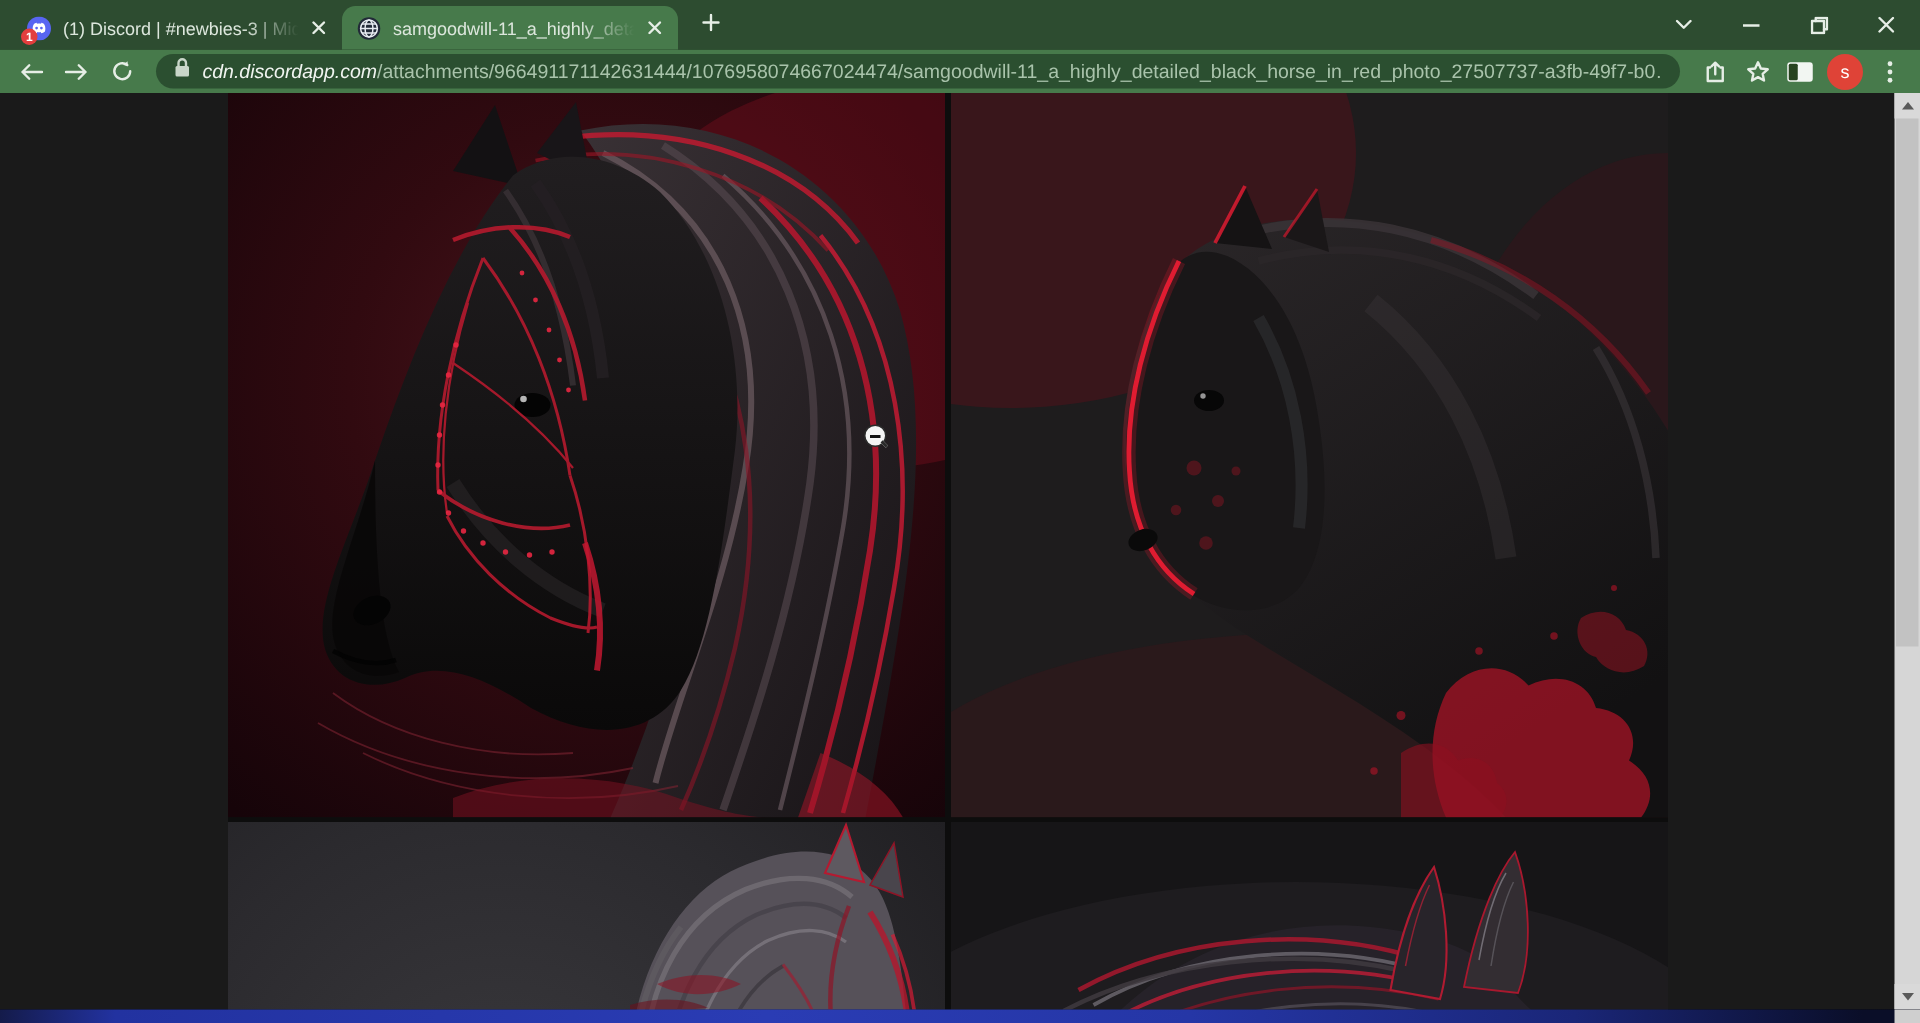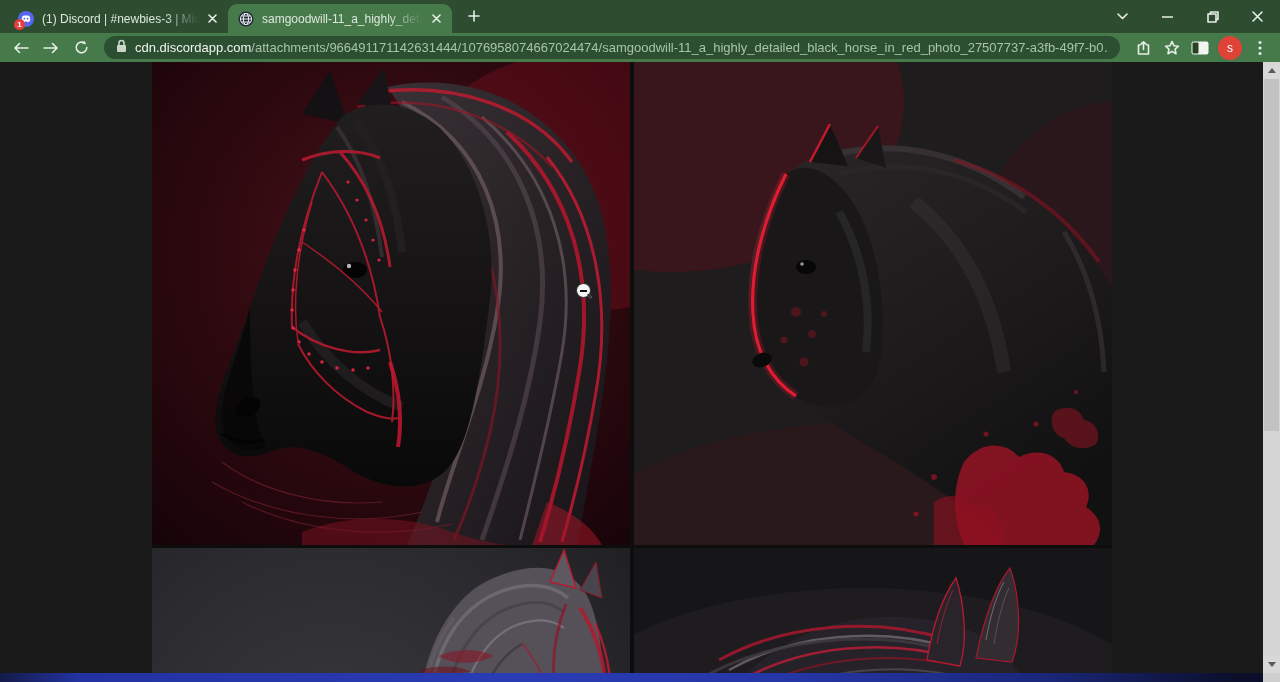--- a/index.html
+++ b/index.html
@@ -28,21 +28,21 @@
   .win-btn { width:45px; height:33px; display:flex; align-items:center; justify-content:center; }
 
   
   .toolbar { height:29px; background:var(--toolbar-green,#477a4b); display:flex; align-items:center;
              padding:0 6px; }
   .nav-btn { width:30px; height:26px; display:flex; align-items:center; justify-content:center;
              border-radius:50%; flex:none; }
   .omnibox { flex:1; height:23px; margin:0 10px 0 8px; background:var(--omnibox-green,#2b4f30);
              border-radius:12px; display:flex; align-items:center; padding:0 12px; overflow:hidden; }
   .url { white-space:nowrap; overflow:hidden; font-size:13px; margin-left:8px; }
-  .url .domain { color:var(--url-domain,#f0f4f0); }
+  .url .domain { color:var(--url-domain,#f0f4f0);font-style:italic; }
   .url .path { color:var(--url-path,#a9c3ab); }
   .tool-icn { width:28px; height:26px; display:flex; align-items:center; justify-content:center; flex:none; }
   .avatar { width:24px; height:24px; border-radius:50%; background:var(--avatar-red,#df4337);
             color:#fff; font-size:12px; display:flex; align-items:center; justify-content:center;
             margin:0 4px; flex:none; }
 
   
   .content { position:relative; height:611px; background:var(--page-bg,#1a1a1a); overflow:hidden; }
   .image-grid { position:absolute; left:152px; top:0; width:960px;
                 display:grid; grid-template-columns:478px 478px; grid-template-rows:483px 480px;

